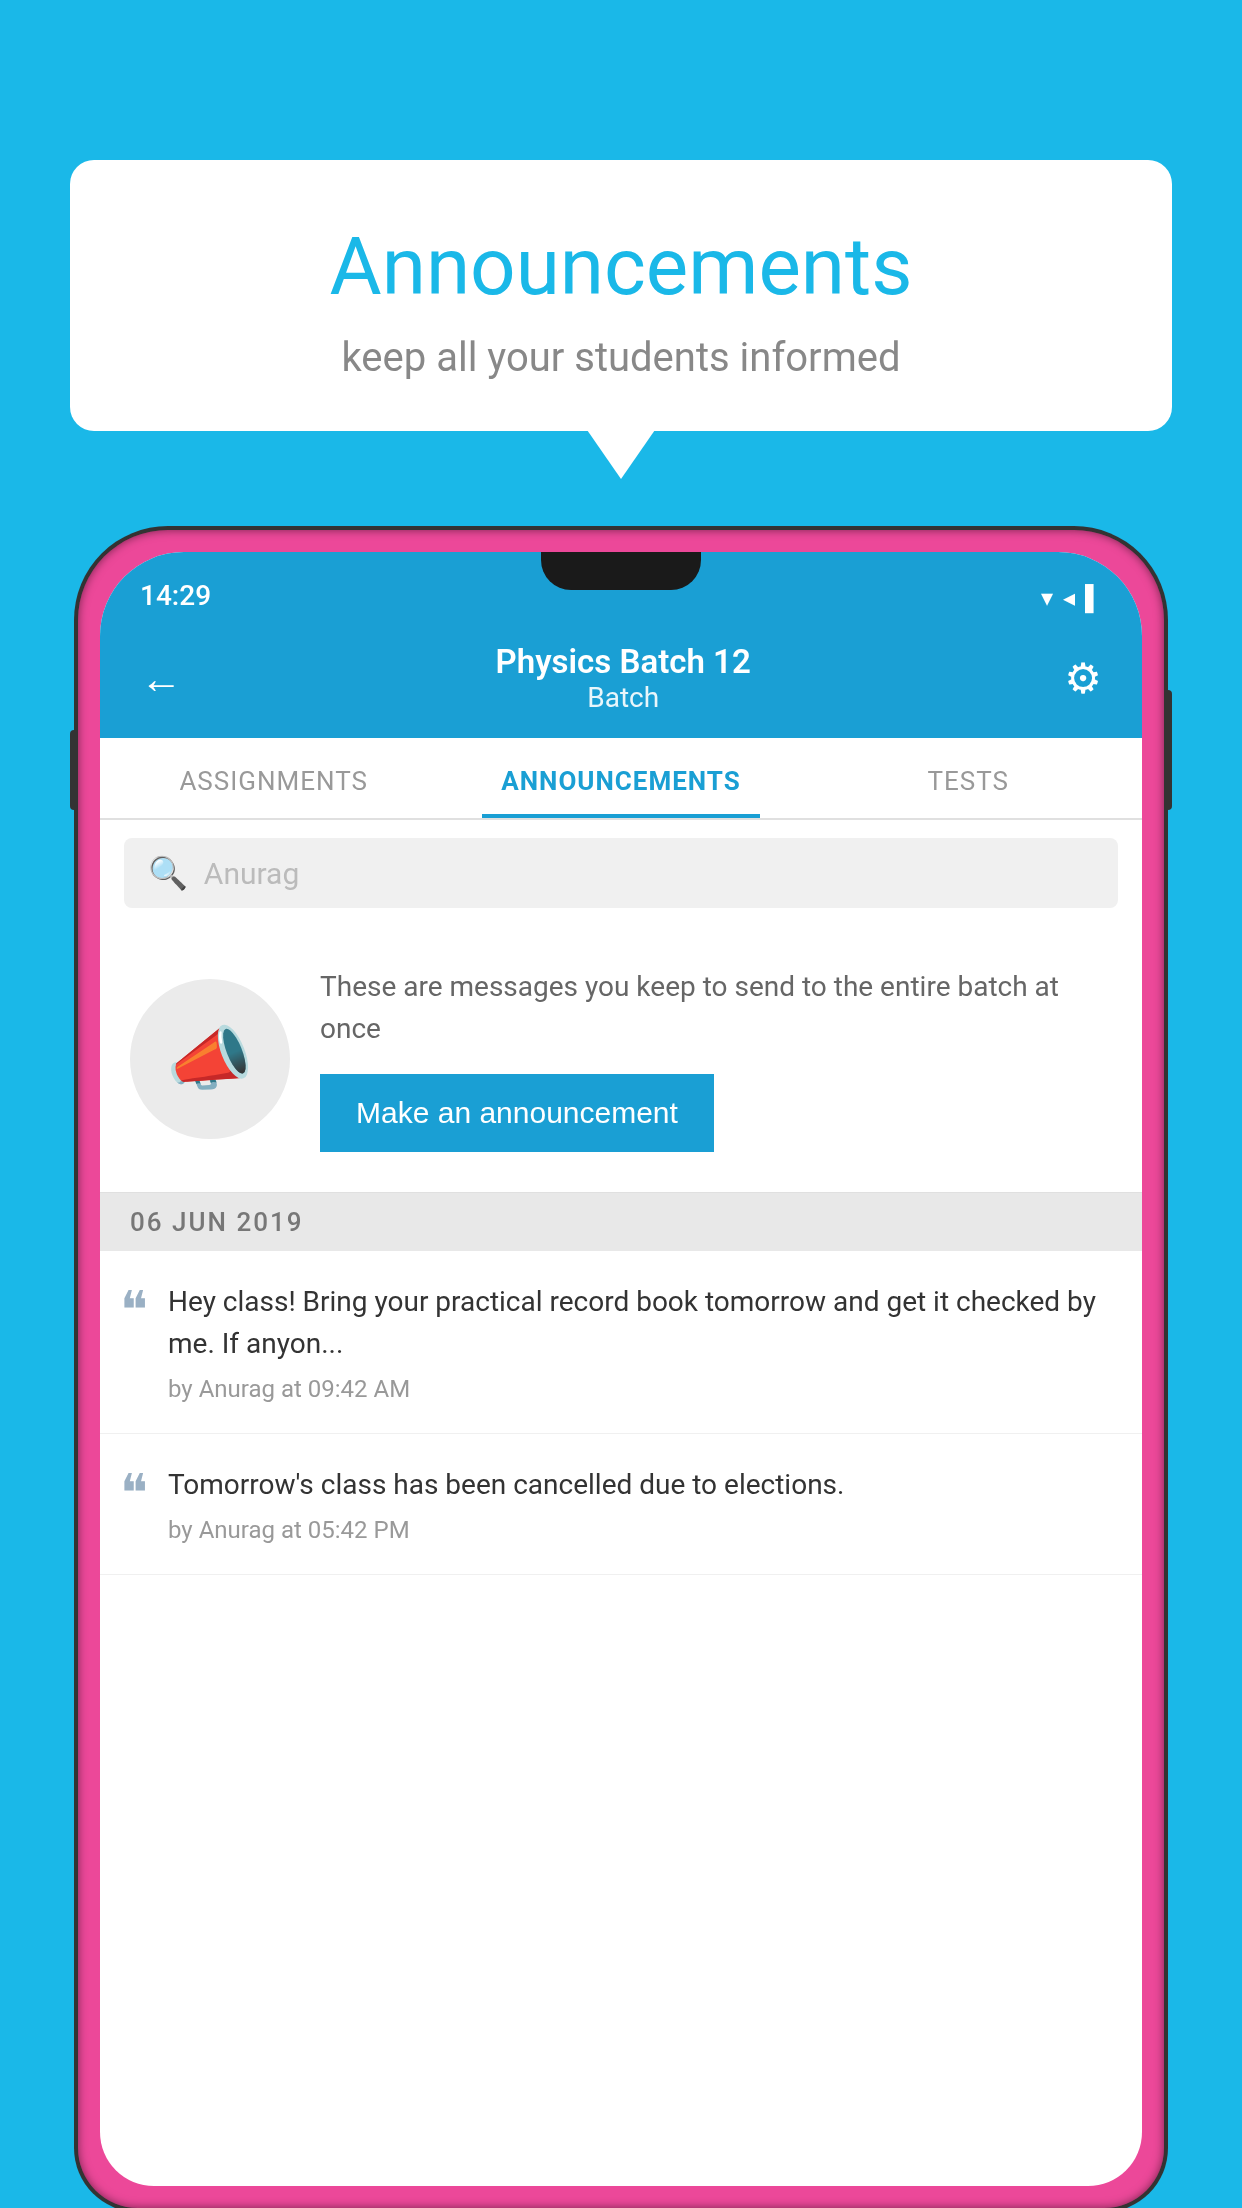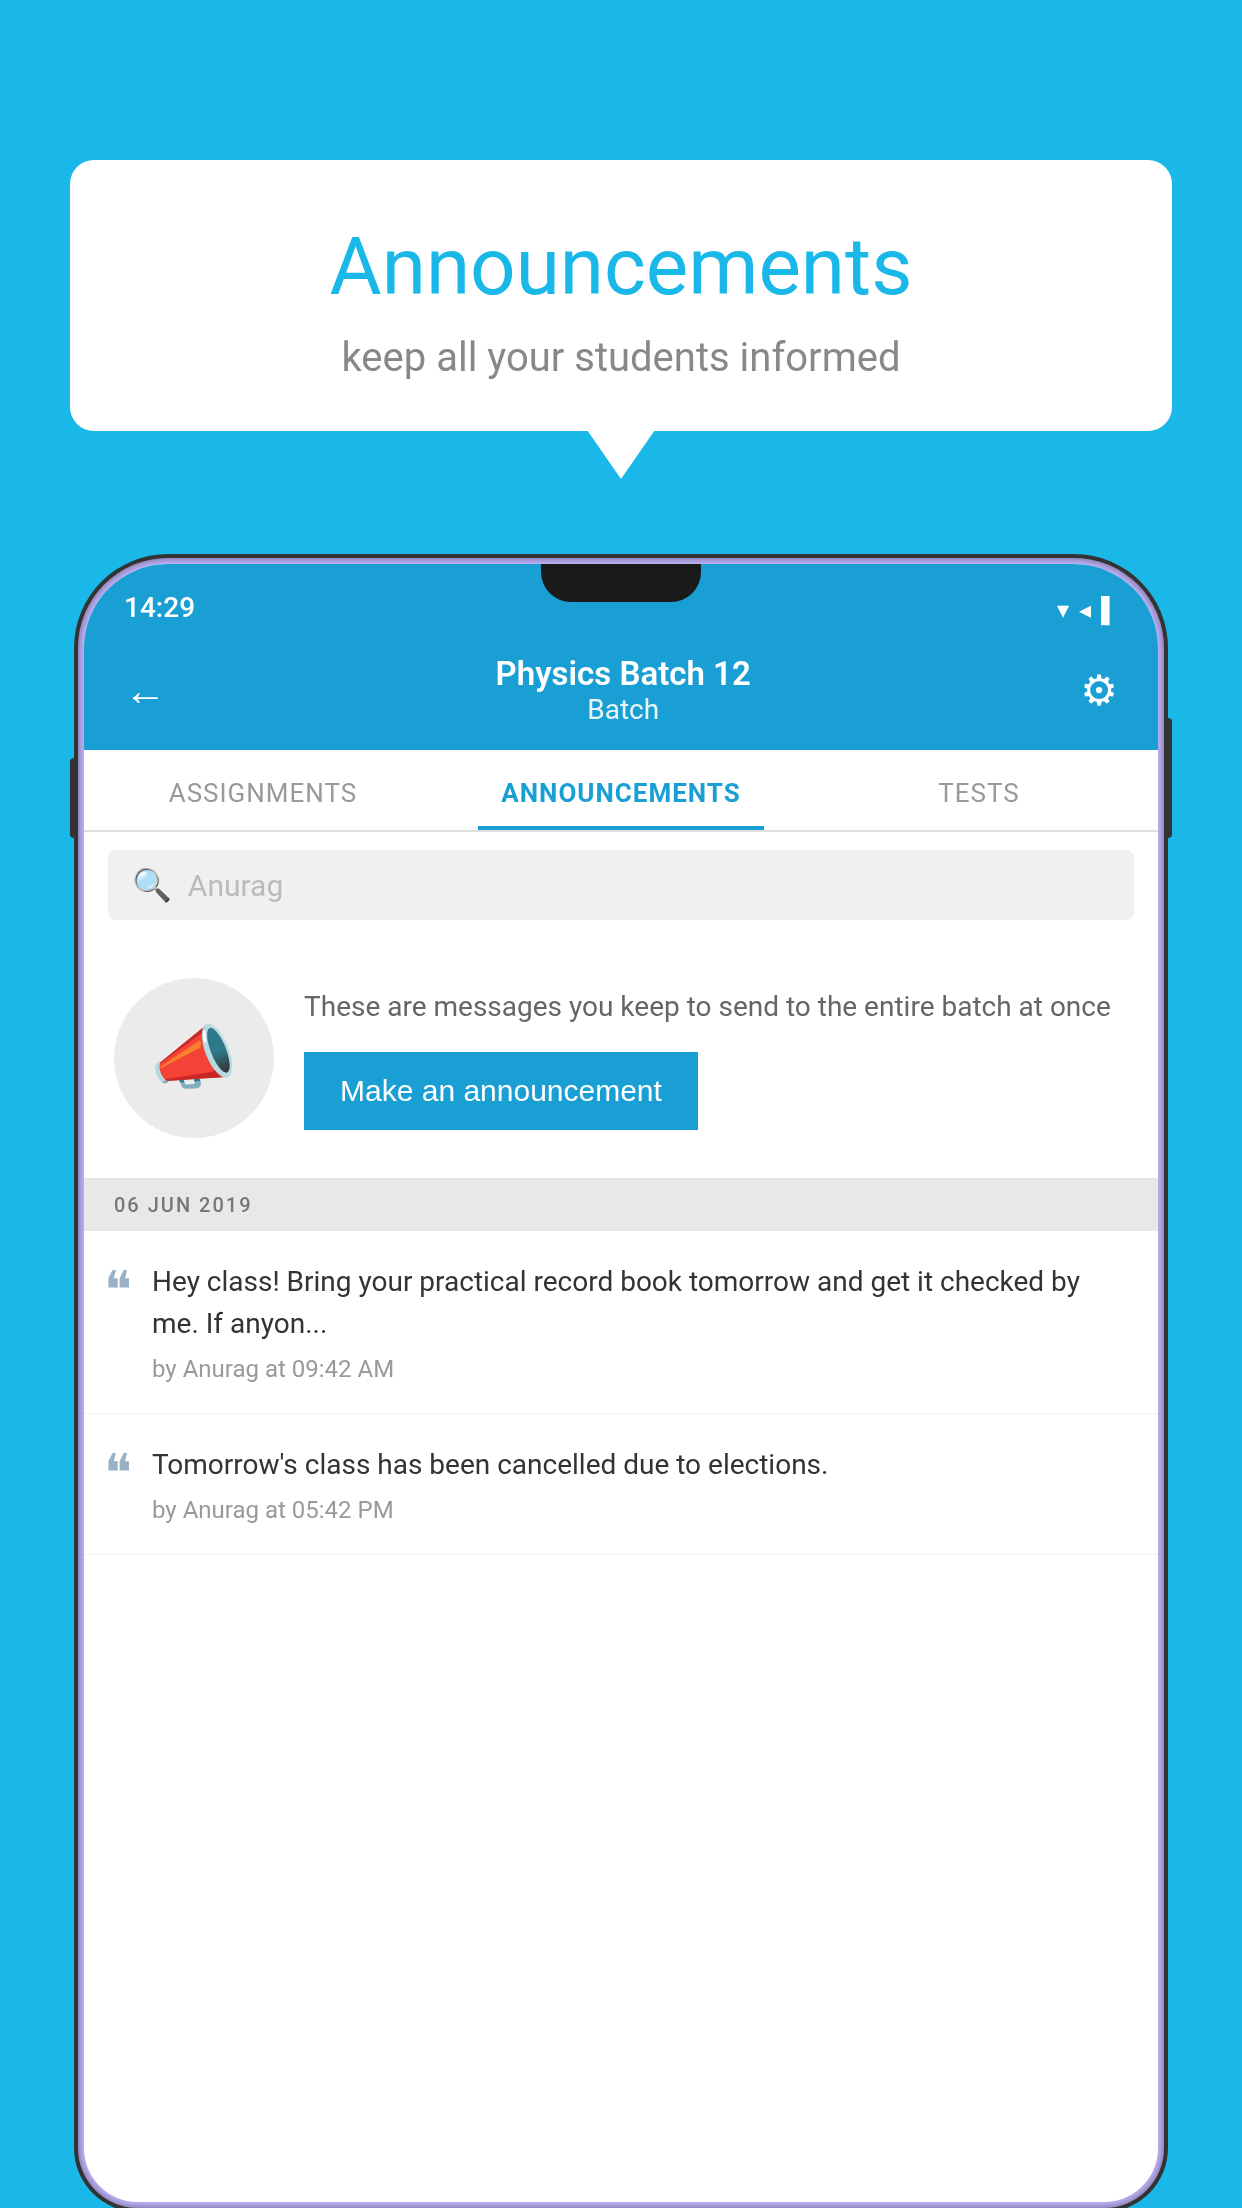--- a/index.html
+++ b/index.html
@@ -46,25 +46,24 @@
       font-weight: 400;
     }
 
     
     .phone {
       position: absolute;
       top: 530px;
       left: 78px;
       right: 78px;
       bottom: 0px;
-      background: #c4b5fd;
+      background: #ec4899;
       border-radius: 90px 90px 60px 60px;
-      padding: 6px;
+      padding: 22px;
       box-shadow: 0 0 0 4px #333, inset 0 0 10px rgba(0,0,0,0.5);
-      margin-top: 28px;
     }
     .phone-inner {
       background: white;
       border-radius: 84px 84px 54px 54px;
       overflow: hidden;
       height: 100%;
       position: relative;
     }
 
     
@@ -236,21 +235,21 @@
       padding: 22px 36px;
       font-size: 30px;
       cursor: pointer;
       font-weight: 500;
     }
 
     
     .date-separator {
       background: #e8e8e8;
       padding: 14px 30px;
-      font-size: 20px;
+      font-size: 26px;
       color: #777;
       letter-spacing: 2px;
       font-weight: 500;
     }
 
     
     .announcement-item {
       background: white;
       padding: 30px 30px 30px 20px;
       display: flex;

